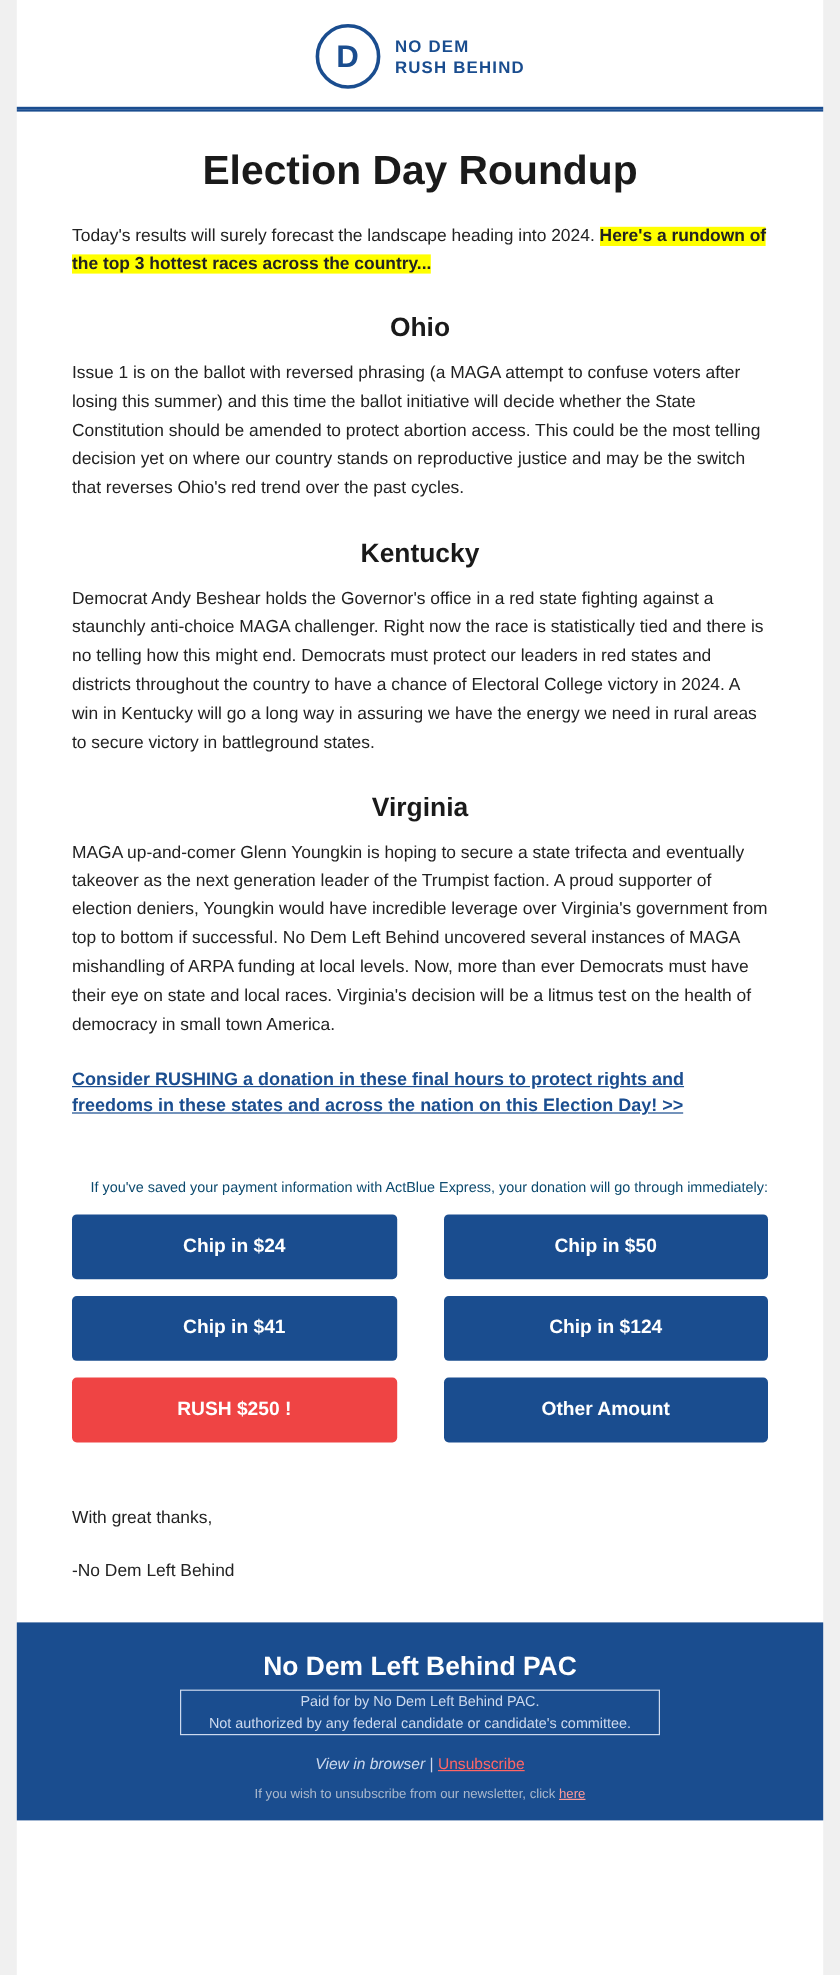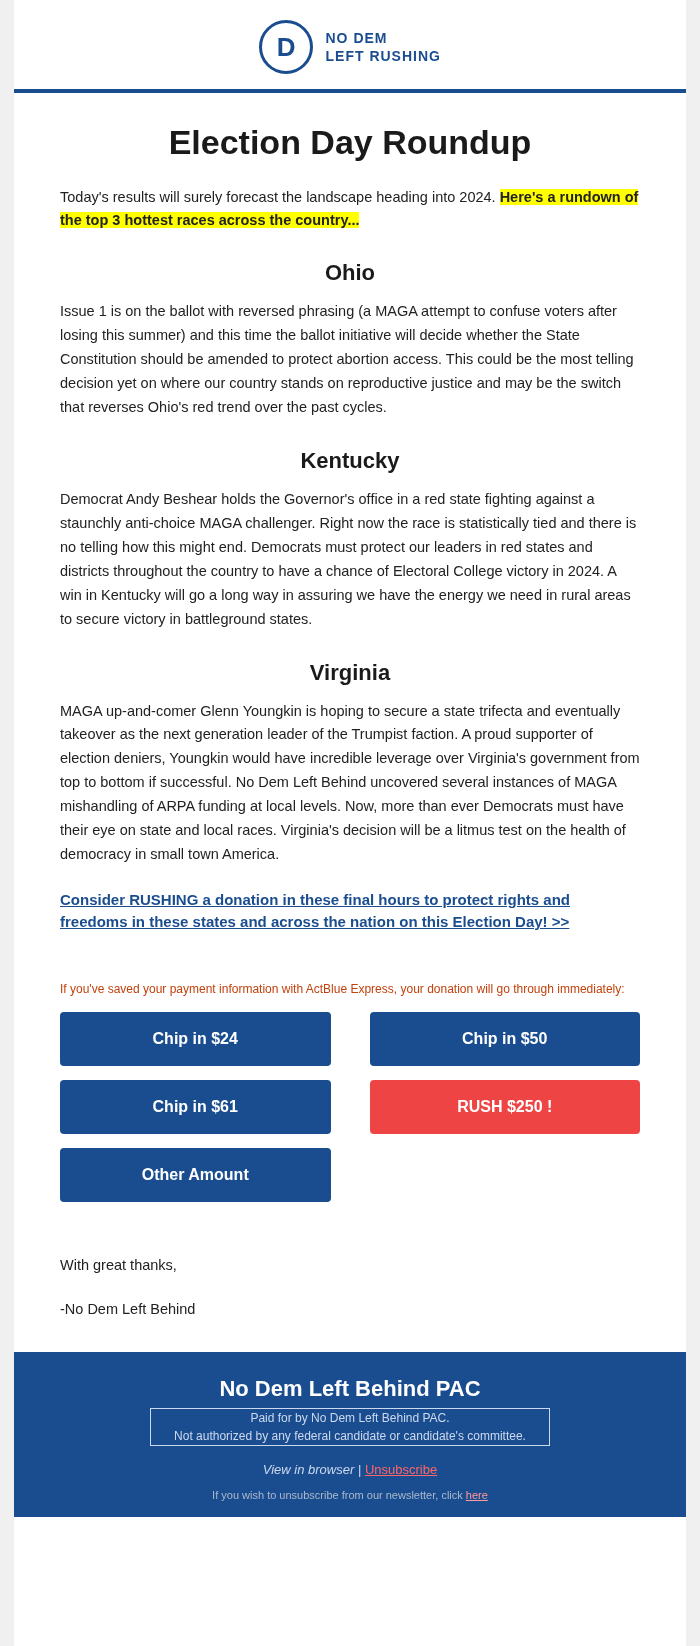--- a/index.html
+++ b/index.html
@@ -84,22 +84,22 @@
       text-decoration: underline;
       font-size: 15px;
       line-height: 1.5;
       margin: 22px 0 28px;
     }
     .donation-section {
       padding: 0 46px 20px;
     }
     .donation-note {
       font-size: 12px;
-      color: #c2410c;
-      text-align: left;
+      color: #0c4a6e;
+      text-align: right;
       margin-bottom: 16px;
     }
     .donation-grid {
       display: grid;
       grid-template-columns: 1fr 1fr;
       gap: 14px 39px;
       margin-bottom: 10px;
     }
     .chip-btn {
       display: block;
@@ -182,21 +182,21 @@
   </style>
 </head>
 <body>
 
 <div class="email-container">
   <div class="header">
     <div>
       <span class="logo-circle">D</span>
       <span class="logo-text">
         <span>NO DEM</span><br>
-        <span>LEFT RUSHING</span>
+        <span>RUSH BEHIND</span>
       </span>
     </div>
   </div>
 
   <hr class="divider">
 
   <div class="main-content">
 
     <h1 class="page-title">Election Day Roundup</h1>
 
@@ -217,21 +217,22 @@
     <a class="cta-link" href="#">Consider RUSHING a donation in these final hours to protect rights and freedoms in these states and across the nation on this Election Day! &gt;&gt;</a>
 
   </div>
 
   <div class="donation-section">
     <p class="donation-note">If you've saved your payment information with ActBlue Express, your donation will go through immediately:</p>
 
     <div class="donation-grid">
       <button class="chip-btn">Chip in $24</button>
       <button class="chip-btn">Chip in $50</button>
-      <button class="chip-btn">Chip in $61</button>
+      <button class="chip-btn">Chip in $41</button>
+      <button class="chip-btn">Chip in $124</button>
       <button class="chip-btn red">RUSH $250 !</button>
       <button class="chip-btn outline">Other Amount</button>
     </div>
   </div>
 
   <div class="closing-section">
     <p class="closing-text">With great thanks,</p>
     <br>
     <p class="closing-text">-No Dem Left Behind</p>
   </div>

